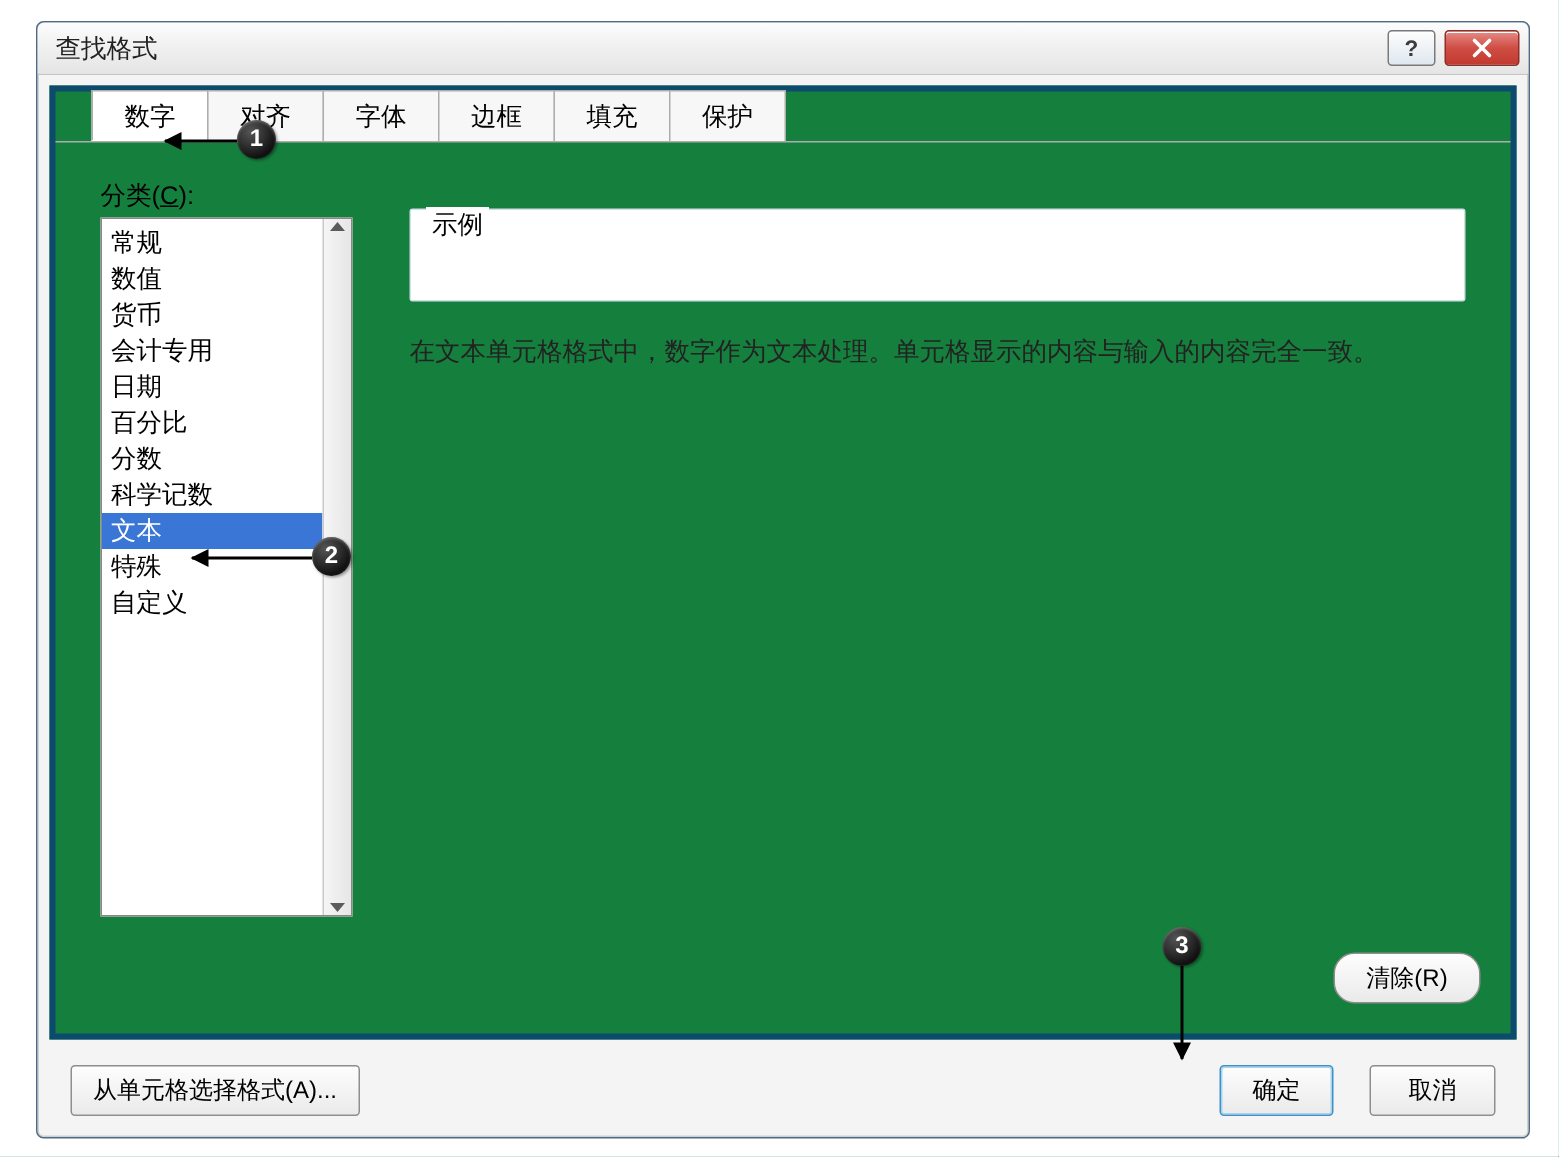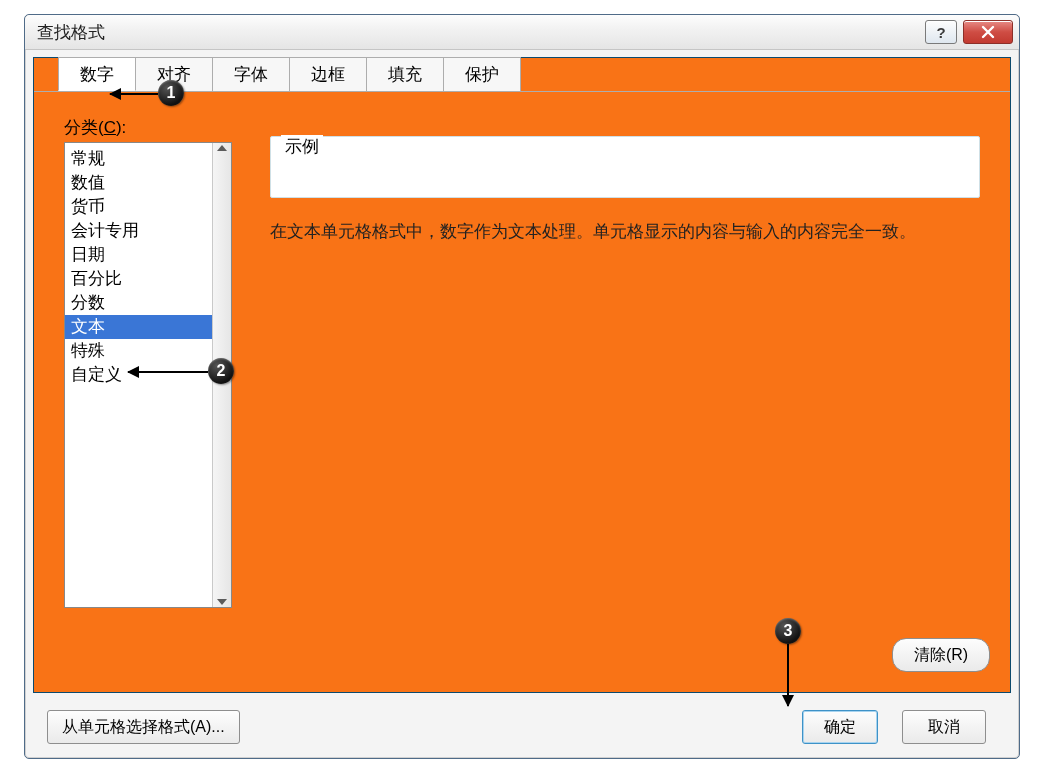--- a/index.html
+++ b/index.html
@@ -66,22 +66,22 @@
     color:#fff;
   }
   .close-btn svg{width:18px;height:18px;}
   
   .content{
     position:absolute;
     left:8px;
     right:8px;
     top:42px;
     bottom:65px;
-    background:#f97316;
-    border:1px solid #0c4a6e;
+    background:#15803d;
+    border:4px solid #0c4a6e;
     box-sizing:border-box;
   }
   
   .tabs{
     position:absolute;
     left:24px;
     top:-1px;
     height:36px;
     display:flex;
   }
@@ -204,21 +204,21 @@
     border-radius:14px;
     font-size:16px;
     display:flex;
     align-items:center;
     justify-content:center;
   }
   
   .bottom-bar{
     position:absolute;
     left:8px;
-    right:19px;
+    right:8px;
     bottom:14px;
     height:40px;
   }
   .btn{
     height:34px;
     border:1px solid #8e8e8e;
     background:linear-gradient(to bottom,#fdfdfd,#eaeaea);
     border-radius:3px;
     font-size:16px;
     display:flex;
@@ -345,20 +345,21 @@
 
       <div class="listbox">
         <div class="listbox-items">
           <div class="lb-item"><span>常规</span></div>
           <div class="lb-item"><span>数值</span></div>
           <div class="lb-item"><span>货币</span></div>
           <div class="lb-item"><span>会计专用</span></div>
           <div class="lb-item"><span>日期</span></div>
           <div class="lb-item"><span>百分比</span></div>
           <div class="lb-item"><span>分数</span></div>
+          <div class="lb-item"><span>科学记数</span></div>
           <div class="lb-item selected"><span>文本</span></div>
           <div class="lb-item"><span>特殊</span></div>
           <div class="lb-item"><span>自定义</span></div>
         </div>
         <div class="lb-scroll">
           <div class="sb-arrow sb-up"></div>
           <div class="sb-arrow sb-down"></div>
         </div>
       </div>
 

